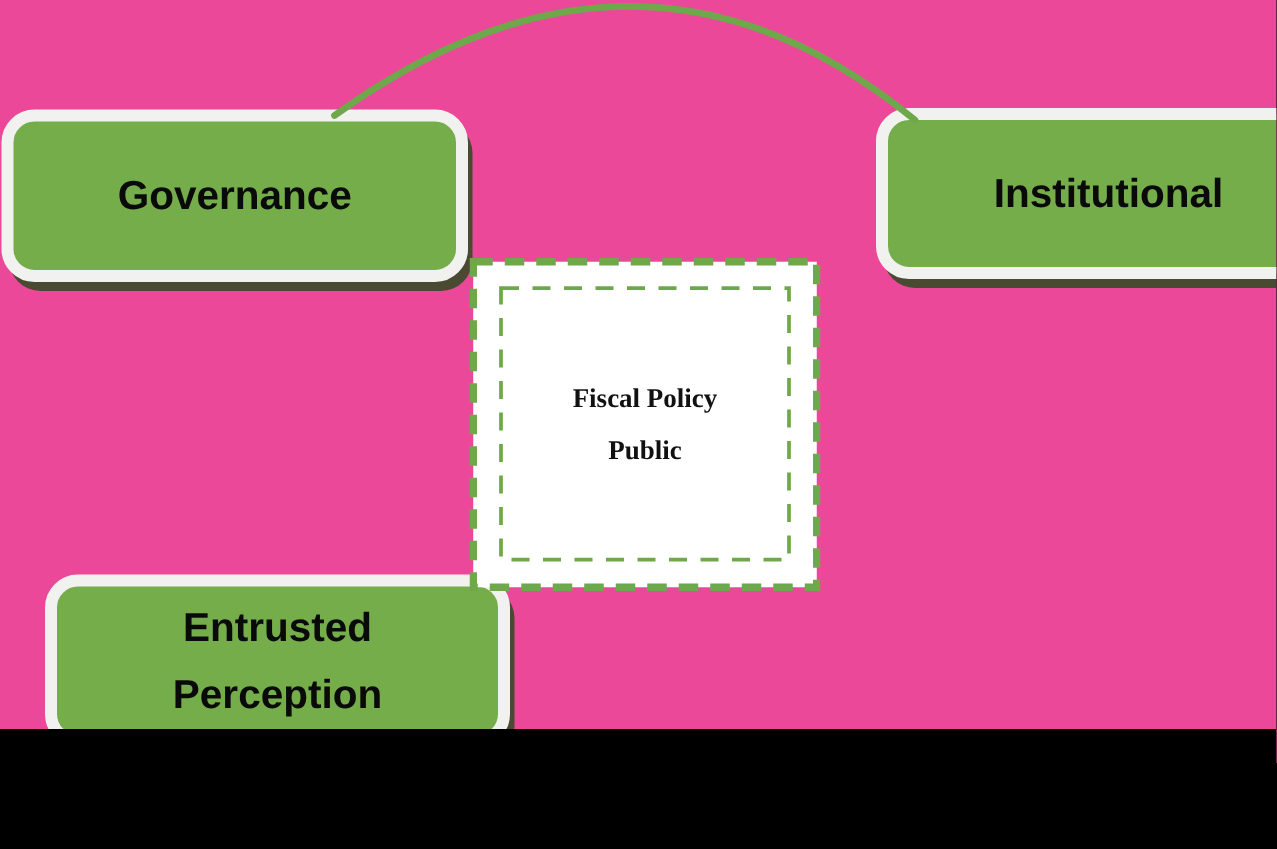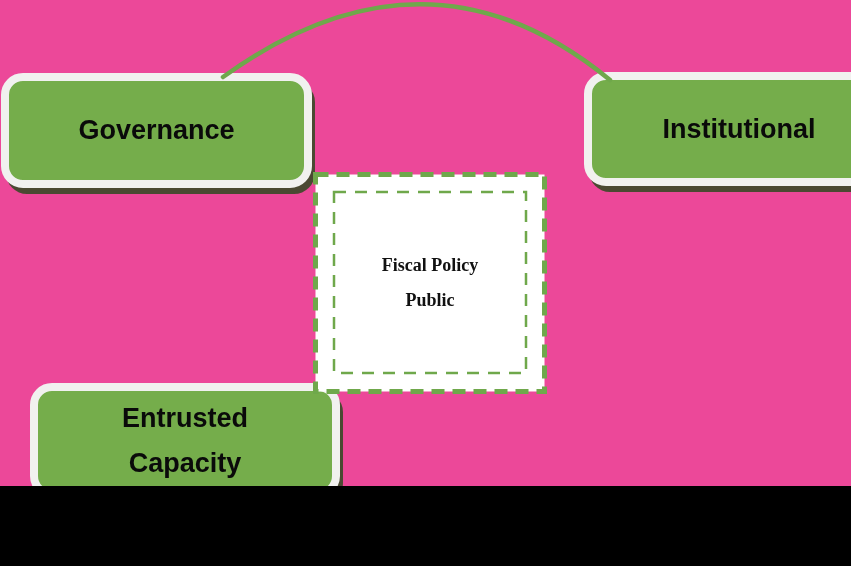--- a/index.html
+++ b/index.html
@@ -95,21 +95,21 @@
   <div class="node node-governance">
     <div class="line">Governance</div>
   </div>
 
   <div class="node node-institutional-capacity">
     <div class="line">Institutional</div>
   </div>
 
   <div class="node node-entrusted-interests">
     <div class="line">Entrusted</div>
-    <div class="line">Capacity</div>
+    <div class="line">Perception</div>
   </div>
 
 
   <svg class="arcs-svg" width="851" height="566" viewBox="0 0 851 566">
     <path d="M 223 77 Q 427 -70 610 80" fill="none" stroke="#6fa84b" stroke-width="4.5" stroke-linecap="round"></path>
     <path d="M 239 497 Q 420 624 603 499" fill="none" stroke="#6fa84b" stroke-width="4.5" stroke-linecap="round"></path>
   </svg>
 
   <div class="center-box">
     <svg width="234" height="222" viewBox="0 0 234 222">

